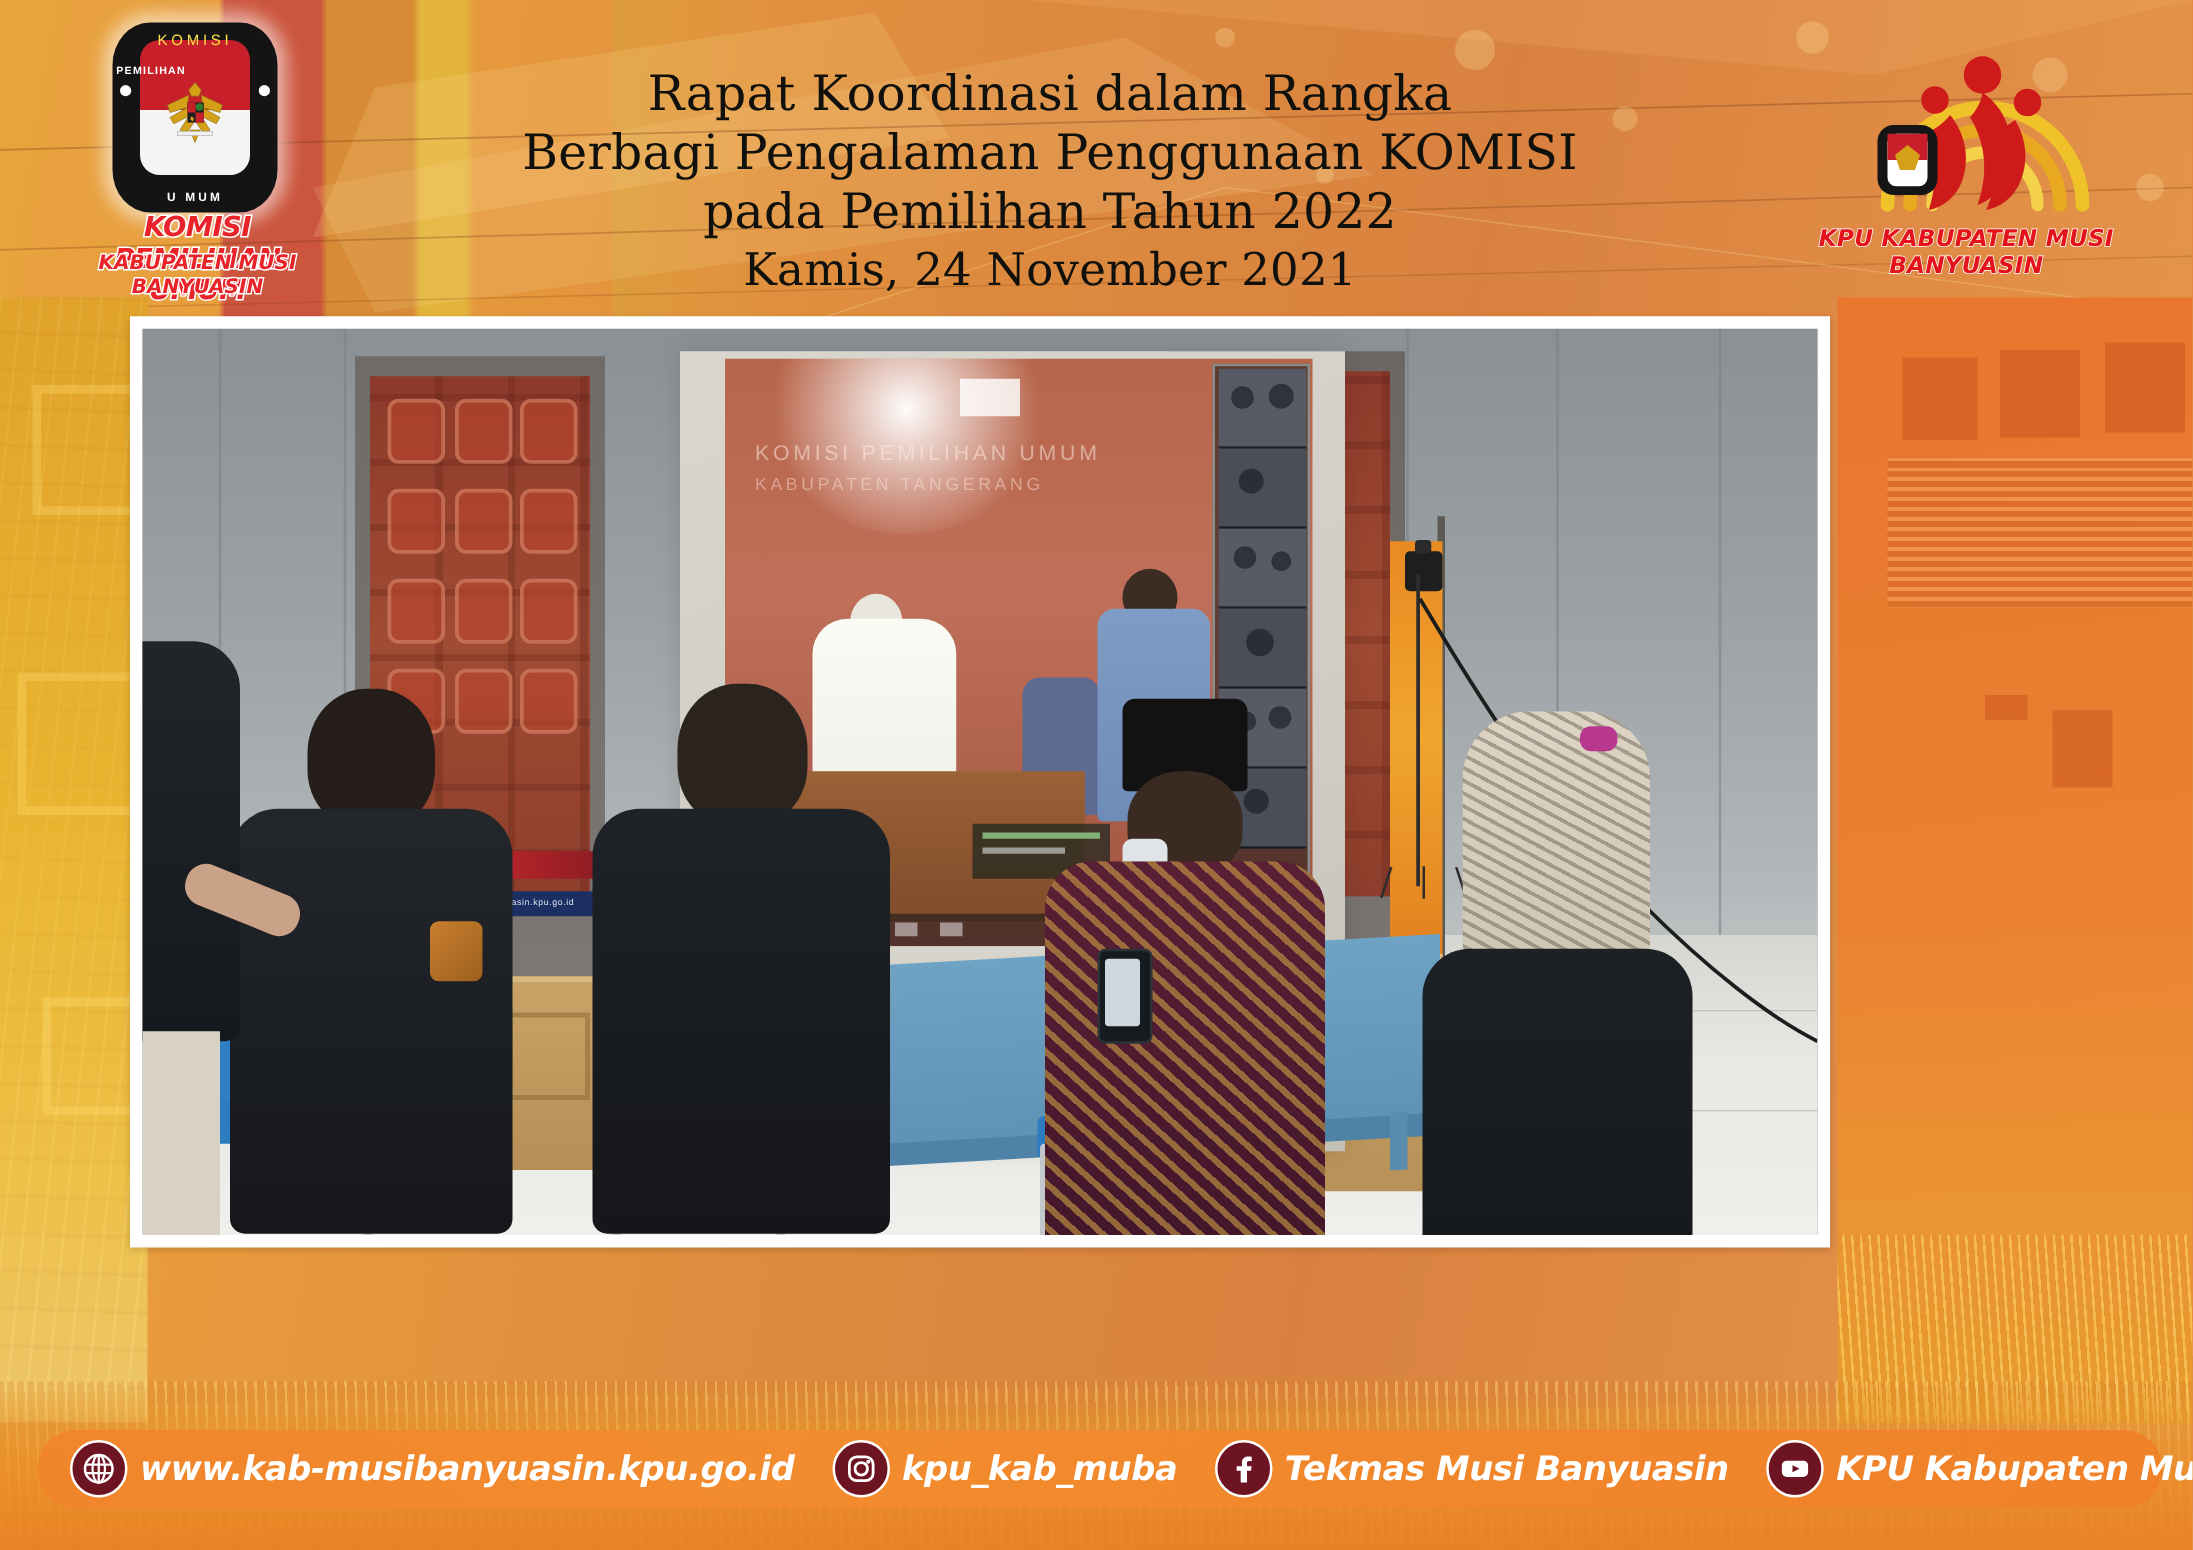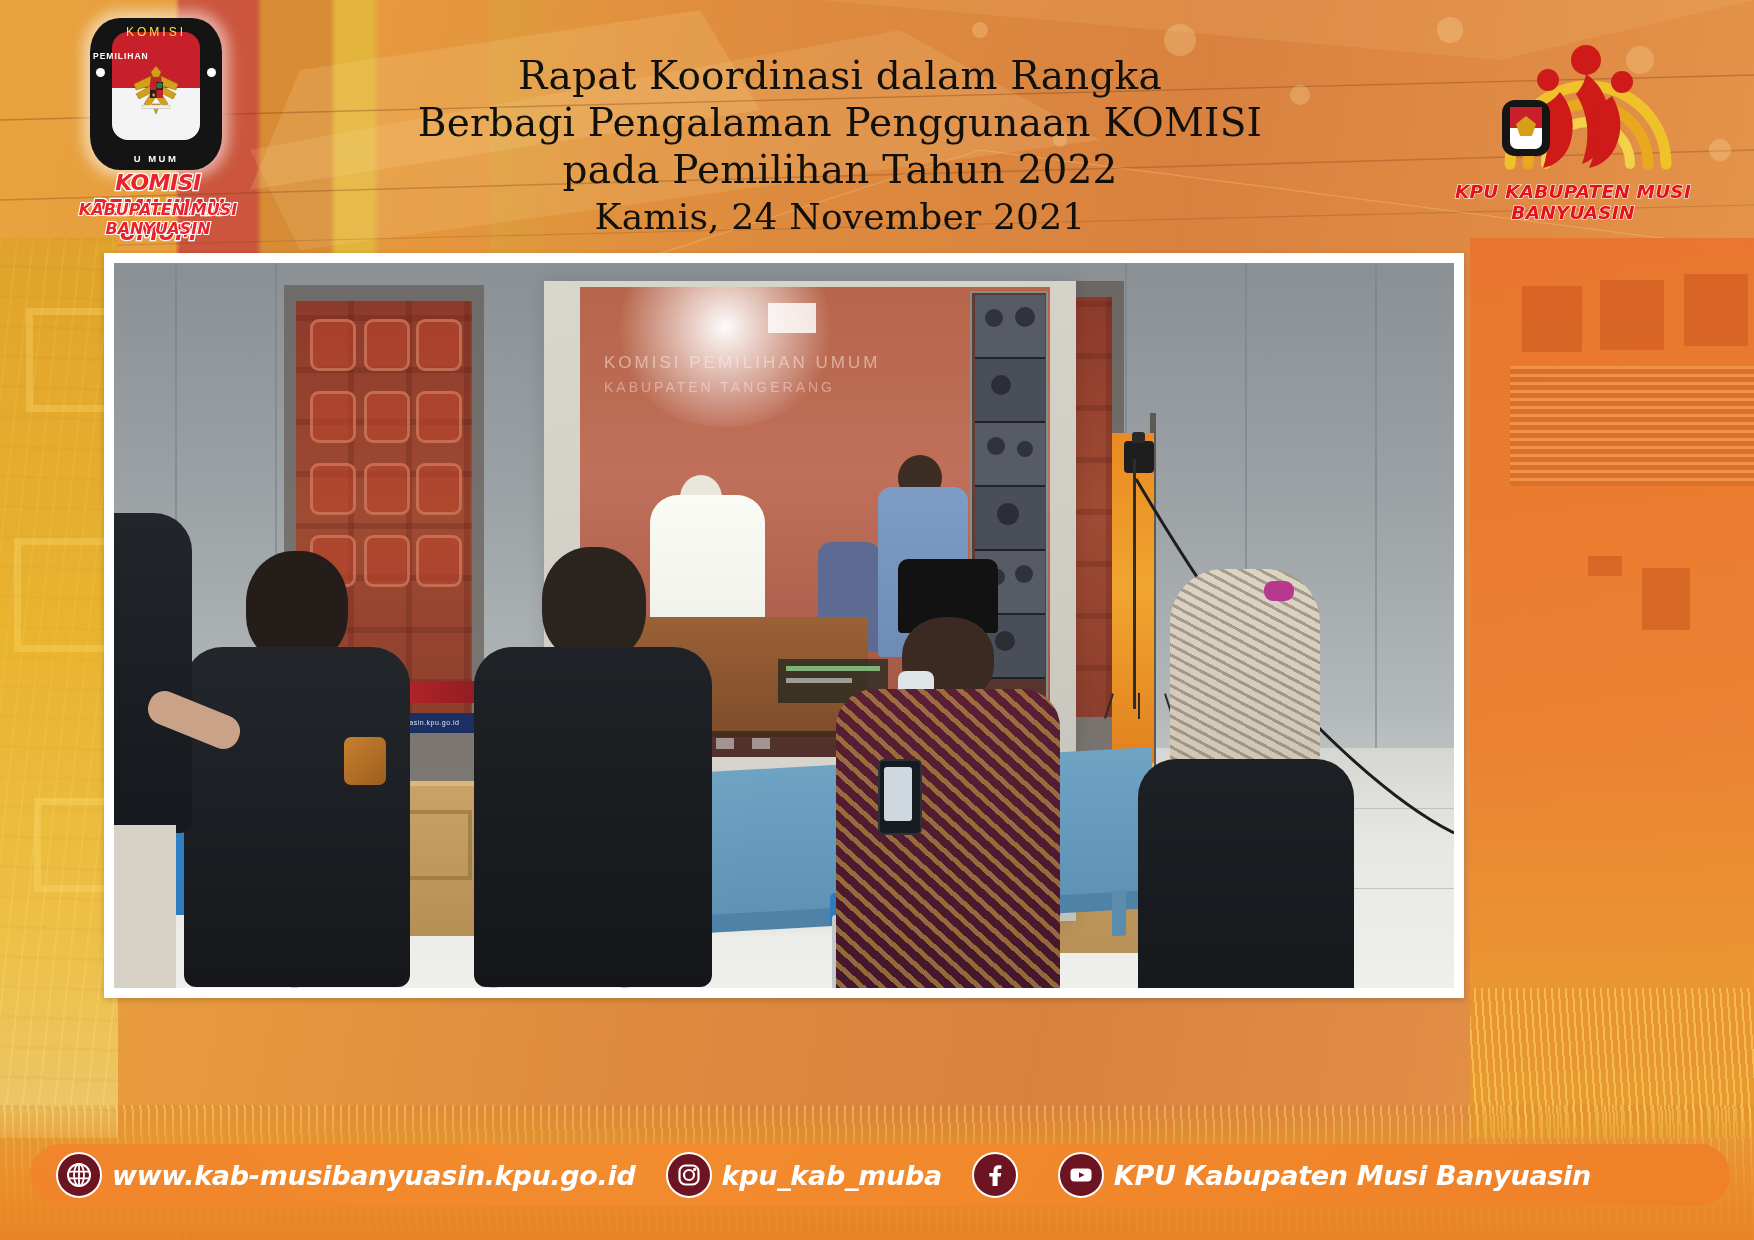--- a/index.html
+++ b/index.html
@@ -532,20 +532,21 @@
       </span>
       <span class="ftxt">kpu_kab_muba</span>
     </div>
 
     <div class="fitem">
       <span class="fic">
         <svg width="24" height="24" viewBox="0 0 24 24">
           <path d="M14.6 23V13.6h3.2l.5-3.7h-3.7V7.5c0-1.1.3-1.8 1.8-1.8h2V2.4c-.35-.05-1.55-.15-2.95-.15-2.9 0-4.9 1.8-4.9 5.05v2.6H6.3v3.7h3.25V23z" fill="#fff"></path>
         </svg>
       </span>
+      <span class="ftxt">Tekmas Musi Banyuasin</span>
     </div>
 
 
     <div class="fitem">
       <span class="fic">
         <svg width="26" height="26" viewBox="0 0 26 26">
           <rect x="2.5" y="6.5" width="21" height="13" rx="4" fill="#fff"></rect>
           <path d="M11 10.2 L16.6 13 L11 15.8 Z" fill="#6d1422"></path>
         </svg>
       </span>

